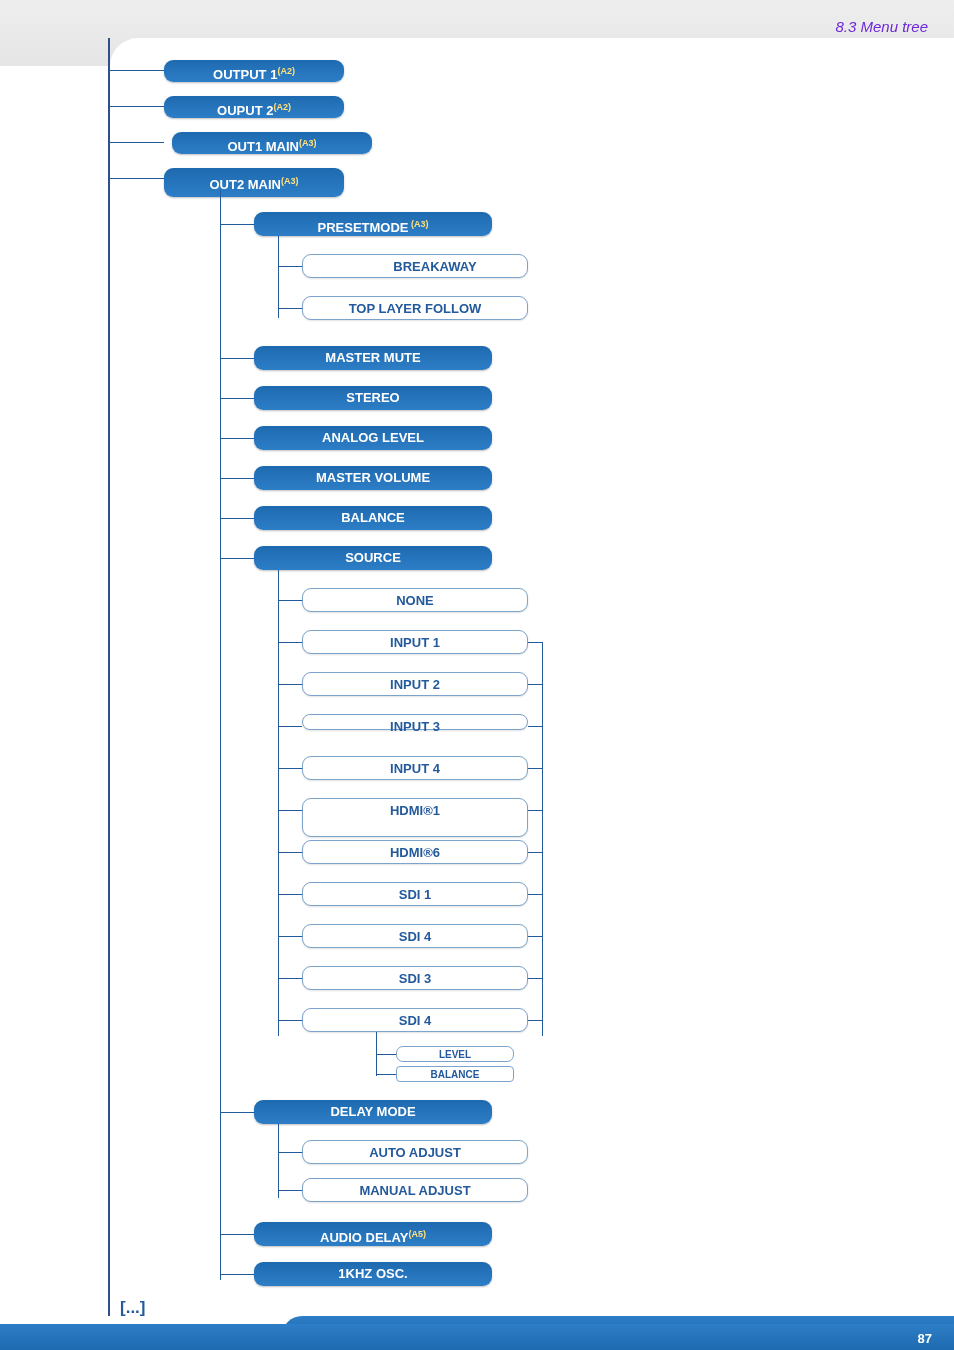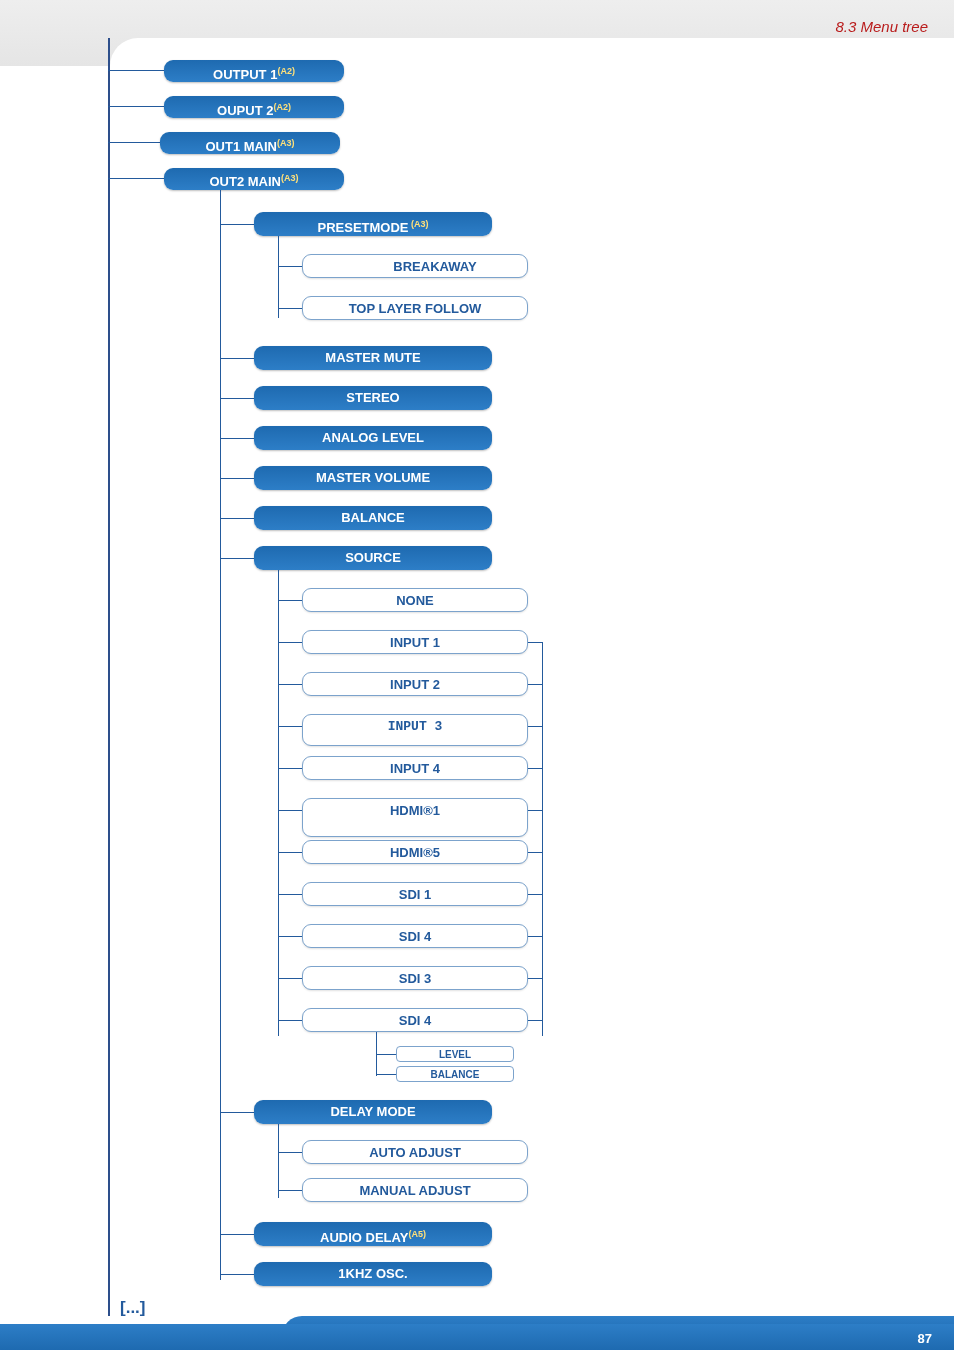--- a/index.html
+++ b/index.html
@@ -24,21 +24,21 @@
     bottom: 0;
     height: 28px;
     background: #ffffff;
     border-top-left-radius: 28px;
   }
   .breadcrumb {
     position: absolute;
     top: 18px;
     right: 26px;
     font-style: italic;
-    color: #b91c1c;
+    color: #6d28d9;
     font-size: 15px;
   }
   .left-rail {
     position: absolute;
     top: 38px;
     left: 108px;
     bottom: 34px;
     width: 0;
     border-left: 2px solid #2d4f8b;
   }
@@ -136,26 +136,26 @@
     <div class="node-filled" style="position:absolute; left:4px; top:0; width:180px; height:22px; line-height:22px;">
       <span>OUTPUT 1</span><span class="sup">(A2)</span>
     </div>
 
     <div class="conn-h" style="left:-52px; top:46px; width:56px;"></div>
     <div class="node-filled" style="position:absolute; left:4px; top:36px; width:180px; height:22px; line-height:22px;">
       <span>OUPUT 2</span><span class="sup">(A2)</span>
     </div>
 
     <div class="conn-h" style="left:-52px; top:82px; width:56px;"></div>
-    <div class="node-filled" style="position:absolute; left:0; top:72px; width:180px; height:22px; line-height:22px;">
+    <div class="node-filled" style="position:absolute; left:12px; top:72px; width:200px; height:22px; line-height:22px;">
       <span>OUT1 MAIN</span><span class="sup">(A3)</span>
     </div>
 
     <div class="conn-h" style="left:-52px; top:118px; width:56px;"></div>
-    <div class="node-filled" style="position:absolute; left:4px; top:108px; width:180px; height:22px; line-height:20px;">
+    <div class="node-filled" style="position:absolute; left:4px; top:108px; width:180px; height:29px; line-height:27px;">
       <span>OUT2 MAIN</span><span class="sup">(A3)</span>
     </div>
 
     <div class="conn-v" style="left:60px; top:130px; height:1090px;"></div>
 
     <div class="conn-h" style="left:60px; top:164px; width:34px;"></div>
     <div class="node-filled" style="position:absolute; left:94px; top:152px; width:238px; height:24px; line-height:24px;">
       <span>PRESETMODE</span><span class="sup"> (A3)</span>
     </div>
 
@@ -193,53 +193,53 @@
     <div class="conn-h" style="left:118px; top:582px; width:24px;"></div>
     <div class="conn-h" style="left:368px; top:582px; width:14px;"></div>
     <div class="node-outline" style="position:absolute; left:142px; top:570px; width:226px; height:24px; line-height:24px;">INPUT 1</div>
 
     <div class="conn-h" style="left:118px; top:624px; width:24px;"></div>
     <div class="conn-h" style="left:368px; top:624px; width:14px;"></div>
     <div class="node-outline" style="position:absolute; left:142px; top:612px; width:226px; height:24px; line-height:24px;">INPUT 2</div>
 
     <div class="conn-h" style="left:118px; top:666px; width:24px;"></div>
     <div class="conn-h" style="left:368px; top:666px; width:14px;"></div>
-    <div class="node-outline" style="position:absolute; left:142px; top:654px; width:226px; height:32px; line-height:24px;font-family:Liberation Mono, monospace;">INPUT 3</div>
+    <div class="node-outline" style="position:absolute; left:142px; top:654px; width:226px; height:16px; line-height:24px;">INPUT 3</div>
 
     <div class="conn-h" style="left:118px; top:708px; width:24px;"></div>
     <div class="conn-h" style="left:368px; top:708px; width:14px;"></div>
     <div class="node-outline" style="position:absolute; left:142px; top:696px; width:226px; height:24px; line-height:24px;">INPUT 4</div>
 
     <div class="conn-h" style="left:118px; top:750px; width:24px;"></div>
     <div class="conn-h" style="left:368px; top:750px; width:14px;"></div>
     <div class="node-outline" style="position:absolute; left:142px; top:738px; width:226px; height:39px; line-height:24px;">HDMI®1</div>
 
     <div class="conn-h" style="left:118px; top:792px; width:24px;"></div>
     <div class="conn-h" style="left:368px; top:792px; width:14px;"></div>
-    <div class="node-outline" style="position:absolute; left:142px; top:780px; width:226px; height:24px; line-height:24px;">HDMI®5</div>
+    <div class="node-outline" style="position:absolute; left:142px; top:780px; width:226px; height:24px; line-height:24px;">HDMI®6</div>
 
     <div class="conn-h" style="left:118px; top:834px; width:24px;"></div>
     <div class="conn-h" style="left:368px; top:834px; width:14px;"></div>
     <div class="node-outline" style="position:absolute; left:142px; top:822px; width:226px; height:24px; line-height:24px;">SDI 1</div>
 
     <div class="conn-h" style="left:118px; top:876px; width:24px;"></div>
     <div class="conn-h" style="left:368px; top:876px; width:14px;"></div>
     <div class="node-outline" style="position:absolute; left:142px; top:864px; width:226px; height:24px; line-height:24px;">SDI 4</div>
 
     <div class="conn-h" style="left:118px; top:918px; width:24px;"></div>
     <div class="conn-h" style="left:368px; top:918px; width:14px;"></div>
     <div class="node-outline" style="position:absolute; left:142px; top:906px; width:226px; height:24px; line-height:24px;">SDI 3</div>
 
     <div class="conn-h" style="left:118px; top:960px; width:24px;"></div>
     <div class="conn-h" style="left:368px; top:960px; width:14px;"></div>
     <div class="node-outline" style="position:absolute; left:142px; top:948px; width:226px; height:24px; line-height:24px;">SDI 4</div>
 
     <div class="conn-v" style="left:216px; top:972px; height:44px;"></div>
     <div class="conn-h" style="left:216px; top:994px; width:20px;"></div>
-    <div class="small-node" style="position:absolute; left:236px; top:986px; width:118px; height:16px; line-height:16px;">LEVEL</div>
+    <div class="small-node" style="position:absolute; left:236px; top:986px; width:118px; height:16px; line-height:16px;border-radius:7px;">LEVEL</div>
     <div class="conn-h" style="left:216px; top:1014px; width:20px;"></div>
     <div class="small-node" style="position:absolute; left:236px; top:1006px; width:118px; height:16px; line-height:16px;">BALANCE</div>
 
     <div class="conn-h" style="left:60px; top:1052px; width:34px;"></div>
     <div class="node-filled" style="position:absolute; left:94px; top:1040px; width:238px; height:24px; line-height:24px;">DELAY MODE</div>
     <div class="conn-v" style="left:118px; top:1064px; height:74px;"></div>
     <div class="conn-h" style="left:118px; top:1092px; width:24px;"></div>
     <div class="node-outline" style="position:absolute; left:142px; top:1080px; width:226px; height:24px; line-height:24px;">AUTO ADJUST</div>
     <div class="conn-h" style="left:118px; top:1130px; width:24px;"></div>
     <div class="node-outline" style="position:absolute; left:142px; top:1118px; width:226px; height:24px; line-height:24px;">MANUAL ADJUST</div>

